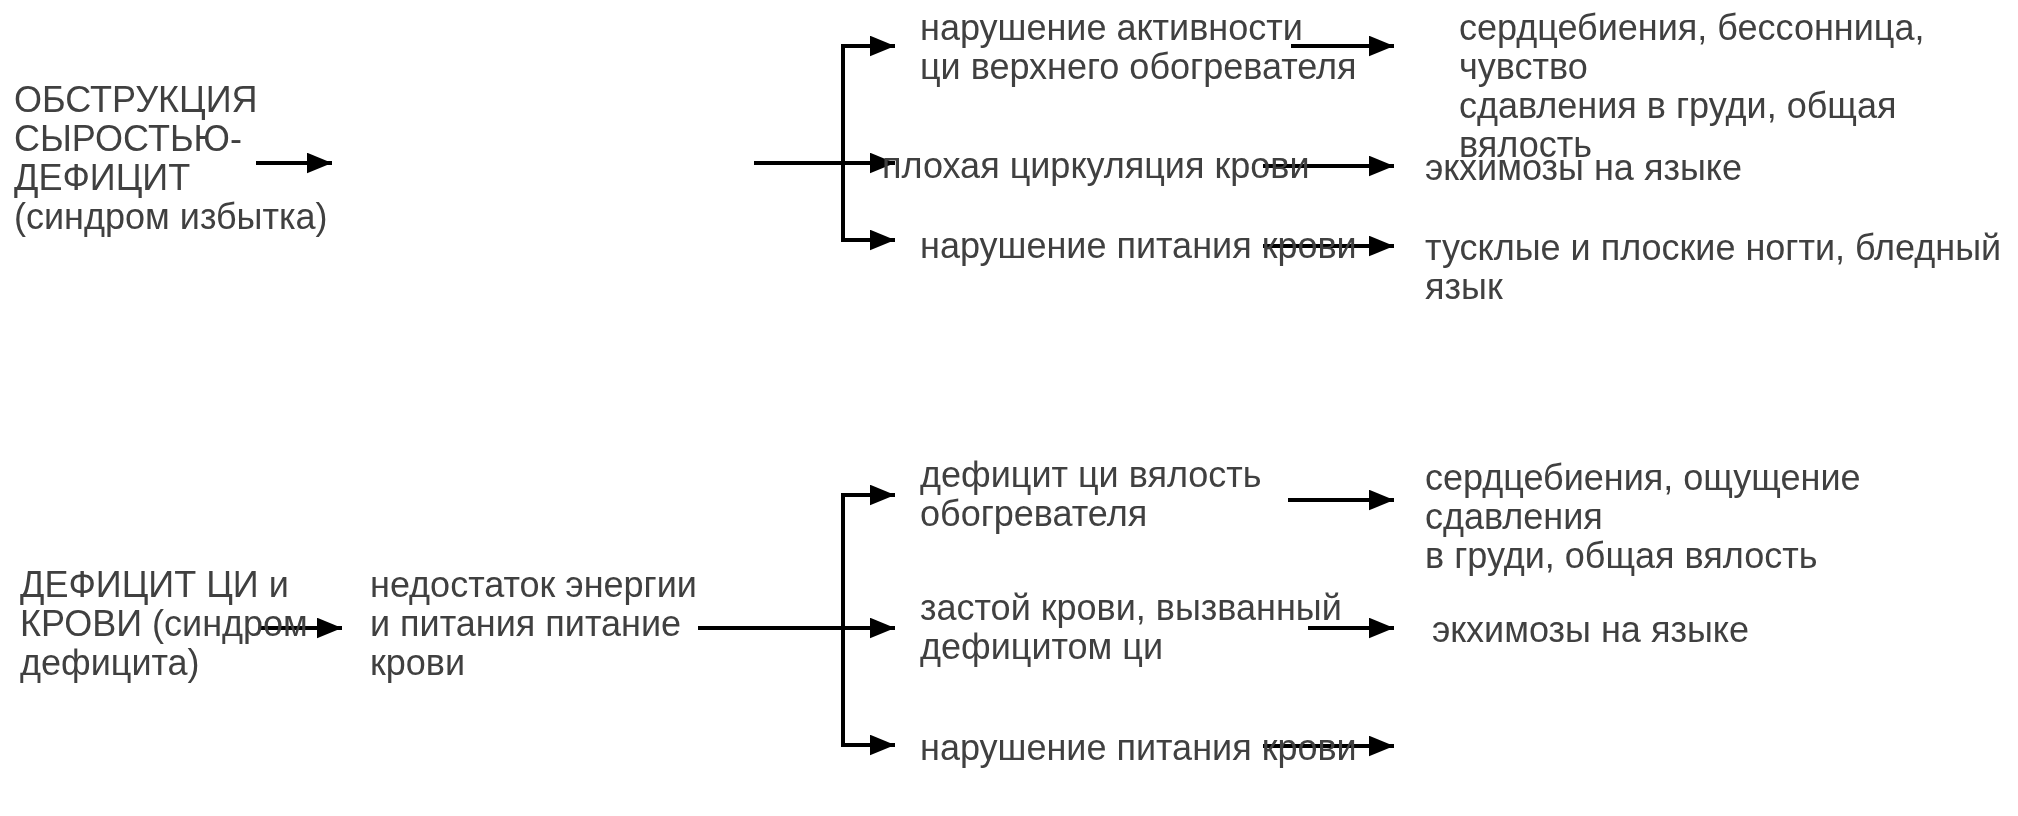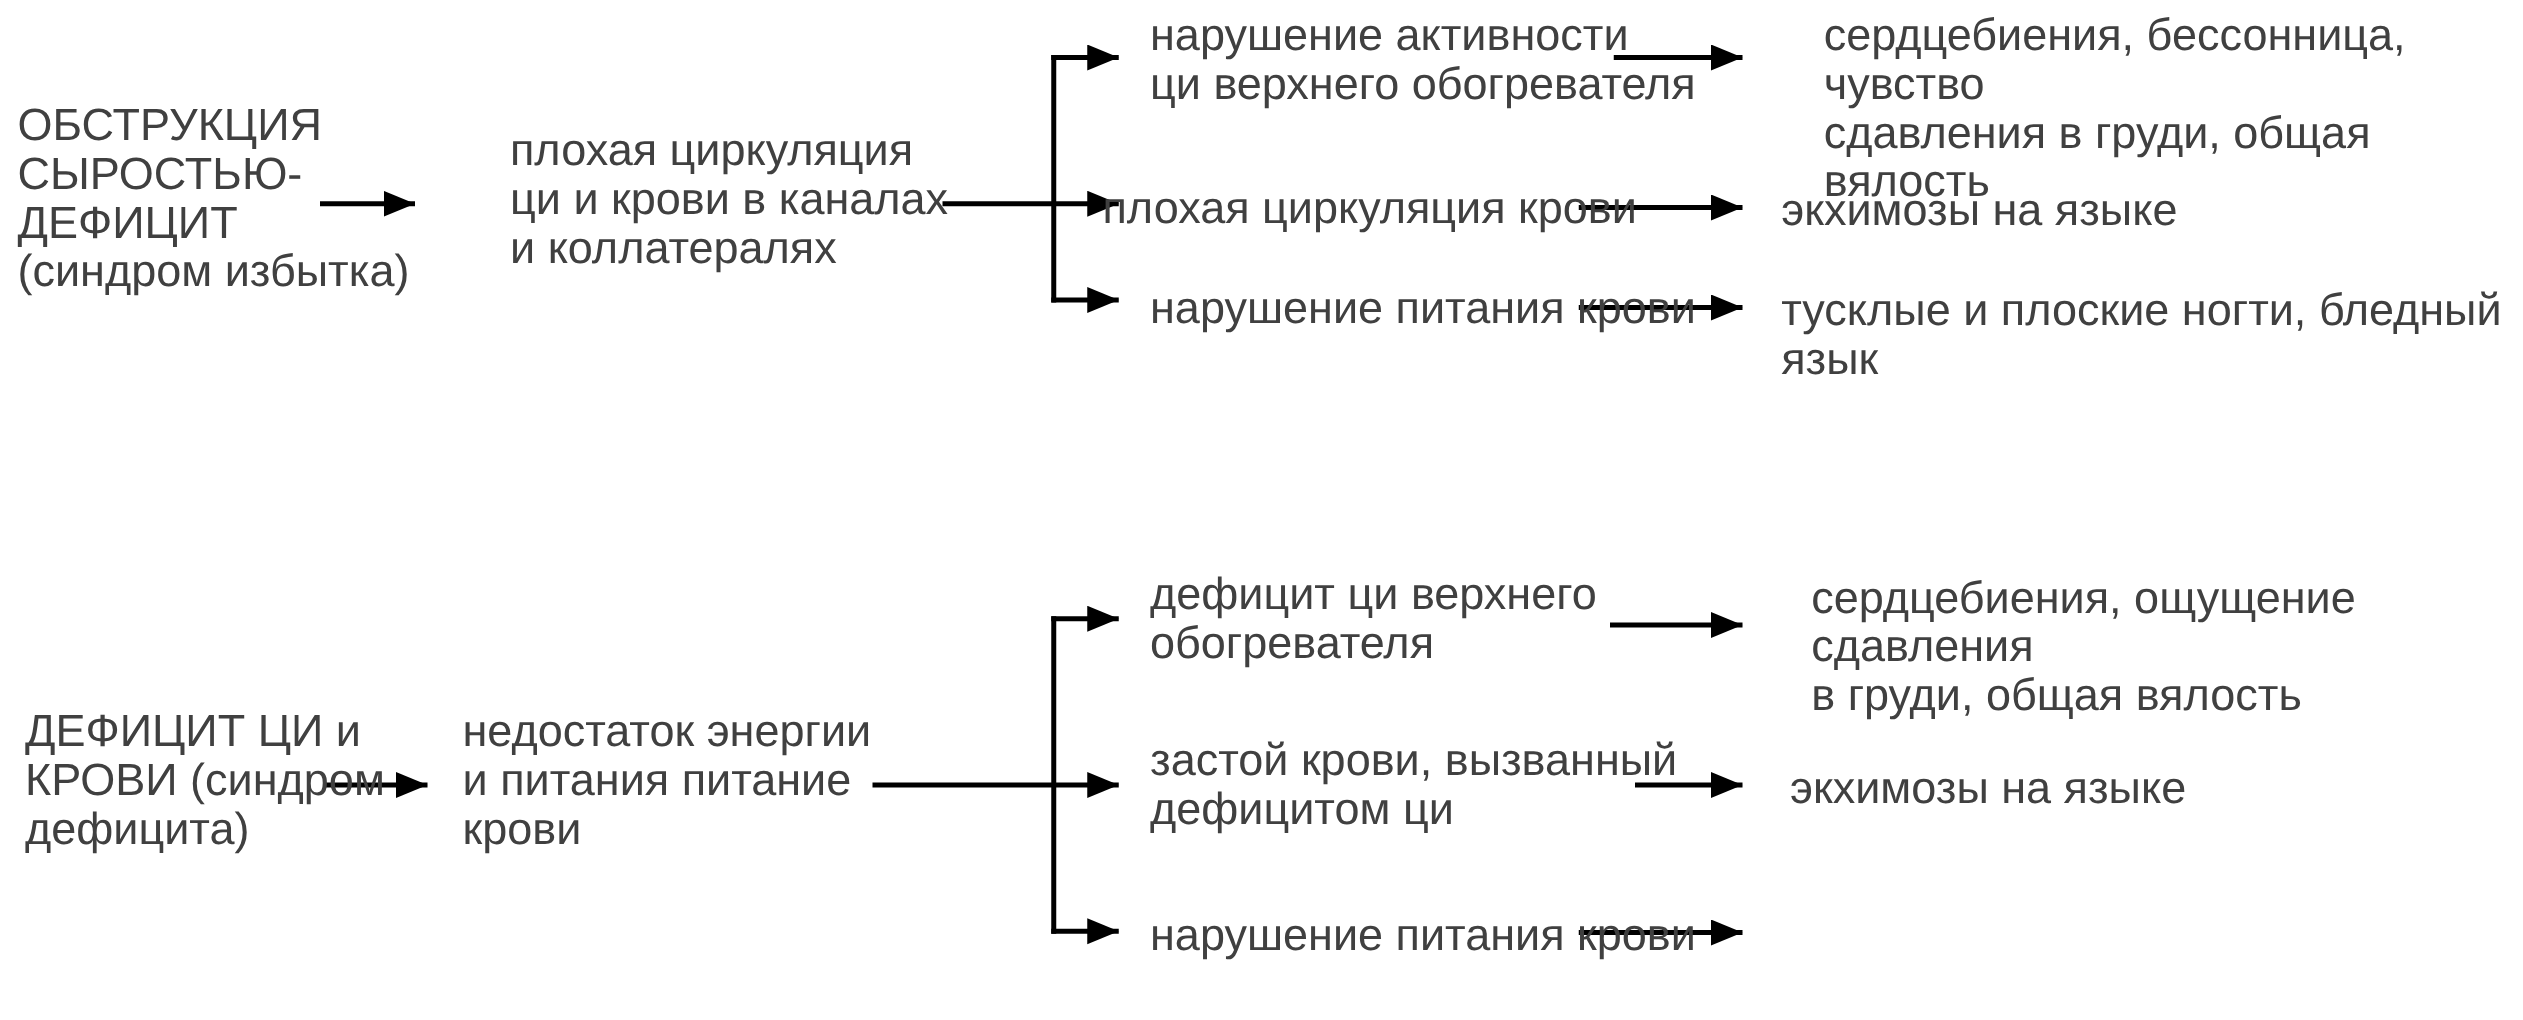--- a/index.html
+++ b/index.html
@@ -58,40 +58,37 @@
     <line x1="843" y1="745" x2="893" y2="745" marker-end="url(#ah)"></line>
     <line x1="1290" y1="500" x2="1392" y2="500" marker-end="url(#ah)"></line>
     <line x1="1310" y1="628" x2="1392" y2="628" marker-end="url(#ah)"></line>
     <line x1="1265" y1="746" x2="1392" y2="746" marker-end="url(#ah)"></line>
   </svg>
 
   <div class="txt" style="left:14px;top:80px;">ОБСТРУКЦИЯ
 СЫРОСТЬЮ-
 ДЕФИЦИТ
 (синдром избытка)</div>
-  <div class="txt" style="left:408px;top:100px;">плохая циркуляция
-ци и крови в каналах
-и коллатералях</div>
   <div class="txt" style="left:920px;top:8px;">нарушение активности
 ци верхнего обогревателя</div>
   <div class="txt" style="left:1459px;top:8px;">сердцебиения, бессонница, чувство
 сдавления в груди, общая вялость</div>
   <div class="txt" style="left:882px;top:146px;">плохая циркуляция крови</div>
   <div class="txt" style="left:1425px;top:148px;">экхимозы на языке</div>
   <div class="txt" style="left:920px;top:226px;">нарушение питания крови</div>
   <div class="txt" style="left:1425px;top:228px;">тусклые и плоские ногти, бледный язык</div>
 
   <div class="txt" style="left:20px;top:565px;">ДЕФИЦИТ ЦИ и
 КРОВИ (синдром
 дефицита)</div>
   <div class="txt" style="left:370px;top:565px;">недостаток энергии
 и питания питание
 крови</div>
-  <div class="txt" style="left:920px;top:455px;">дефицит ци верхнего
+  <div class="txt" style="left:920px;top:455px;">дефицит ци вялость
 обогревателя</div>
-  <div class="txt" style="left:1425px;top:458px;margin-left:24px;">сердцебиения, ощущение сдавления
+  <div class="txt" style="left:1425px;top:458px;">сердцебиения, ощущение сдавления
 в груди, общая вялость</div>
   <div class="txt" style="left:920px;top:588px;">застой крови, вызванный
 дефицитом ци</div>
   <div class="txt" style="left:1432px;top:610px;">экхимозы на языке</div>
   <div class="txt" style="left:920px;top:728px;">нарушение питания крови</div>
 
 </div>
 
 </body></html>

